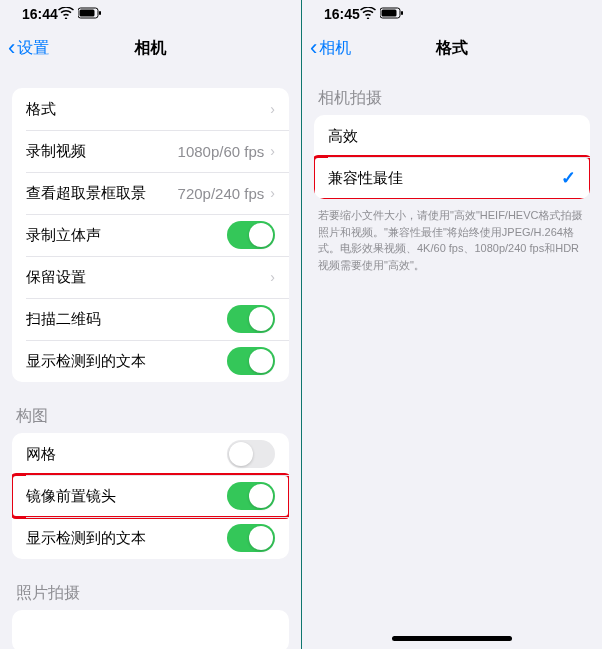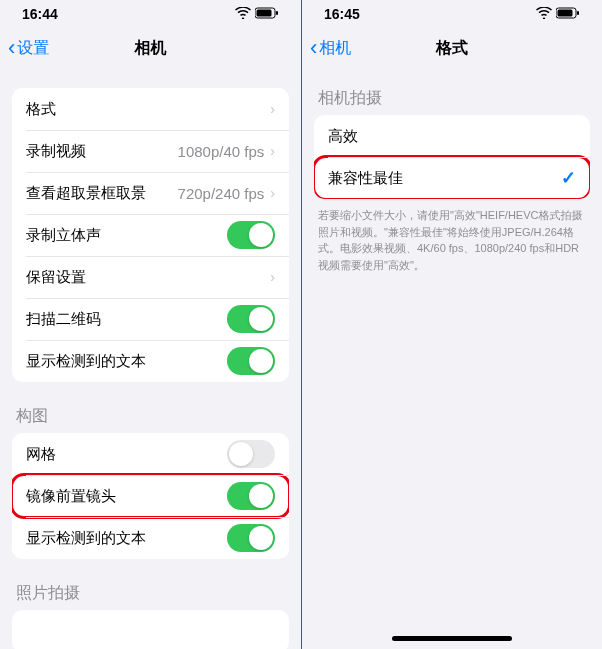--- a/index.html
+++ b/index.html
@@ -1,20 +1,20 @@
 <!DOCTYPE html>
 <html><head>
 <meta charset="utf-8">
 <style>
   * { box-sizing: border-box; margin: 0; padding: 0; font-family: -apple-system, "PingFang SC", sans-serif; }
   body { background: #fff; width: 602px; height: 649px; overflow: hidden; }
   .screens { display: flex; }
   .screen { width: 301px; height: 649px; background: #f2f2f7; position: relative; display: flex; flex-direction: column; }
   .screen + .screen { border-left: 1px solid #0f766e; }
-  .status-bar { height: 28px; display: flex; align-items: center; justify-content: space-between; padding: 0 22px; font-size: 14px; font-weight: 600; color: #000; background: #f2f2f7; }
+  .status-bar { height: 28px; display: flex; align-items: center; padding: 0 22px; font-size: 14px; font-weight: 600; color: #000; background: #f2f2f7; }
   .status-right { display: flex; align-items: center; gap: 4px; }
   .nav { height: 40px; display: flex; align-items: center; position: relative; background: #f2f2f7; padding: 0 8px; }
   .back { display: flex; align-items: center; color: #007aff; font-size: 16px; cursor: pointer; }
   .back-chevron { font-size: 22px; margin-right: 2px; line-height: 1; }
   .nav-title { position: absolute; left: 50%; transform: translateX(-50%); font-size: 16px; font-weight: 600; color: #000; }
   .content { flex: 1; overflow: hidden; }
   .group { margin-top: 24px; }
   .group.first { margin-top: 20px; }
   .group-header { font-size: 16px; color: #8e8e93; padding: 0 16px 6px 16px; }
   .list { background: #fff; border-radius: 10px; margin: 0 12px; overflow: hidden; }
@@ -23,21 +23,21 @@
   .row-label { font-size: 15px; color: #000; flex: 1; }
   .row-value { font-size: 15px; color: #8e8e93; margin-right: 6px; }
   .chevron { color: #c7c7cc; font-size: 14px; }
   .toggle { width: 48px; height: 28px; border-radius: 14px; position: relative; }
   .toggle.on { background: #34c759; }
   .toggle.off { background: #e9e9eb; }
   .toggle::after { content: ""; width: 24px; height: 24px; background: #fff; border-radius: 50%; position: absolute; top: 2px; box-shadow: 0 1px 3px rgba(0,0,0,0.2); }
   .toggle.on::after { right: 2px; }
   .toggle.off::after { left: 2px; }
   .highlight-red { outline: 3px solid #e60012; outline-offset: -1px; border-radius: 0; }
-  .row.highlight-red { border-radius: 12px; }
+  .row.highlight-red { border-radius: 4px; }
   .footer-text { font-size: 11px; color: #8e8e93; padding: 8px 16px 0 16px; line-height: 1.5; }
   .check { color: #007aff; font-size: 18px; font-weight: 600; }
   .home-indicator { position: absolute; bottom: 8px; left: 50%; transform: translateX(-50%); width: 120px; height: 5px; background: #000; border-radius: 3px; }
 </style>
 </head>
 <body>
 
 <div class="screens">
 
   <div class="screen">
@@ -68,21 +68,21 @@
     <div class="content">
 
       <div class="group first">
         <div class="list">
           <div class="row">
             <span class="row-label">格式</span>
             <span class="chevron">›</span>
           </div>
           <div class="row">
             <span class="row-label">录制视频</span>
-            <span class="row-value">1080p/40 fps</span>
+            <span class="row-value">1080p/60 fps</span>
             <span class="chevron">›</span>
           </div>
           <div class="row">
             <span class="row-label">查看超取景框取景</span>
             <span class="row-value">720p/240 fps</span>
             <span class="chevron">›</span>
           </div>
           <div class="row">
             <span class="row-label">录制立体声</span>
             <span class="toggle on"></span>

